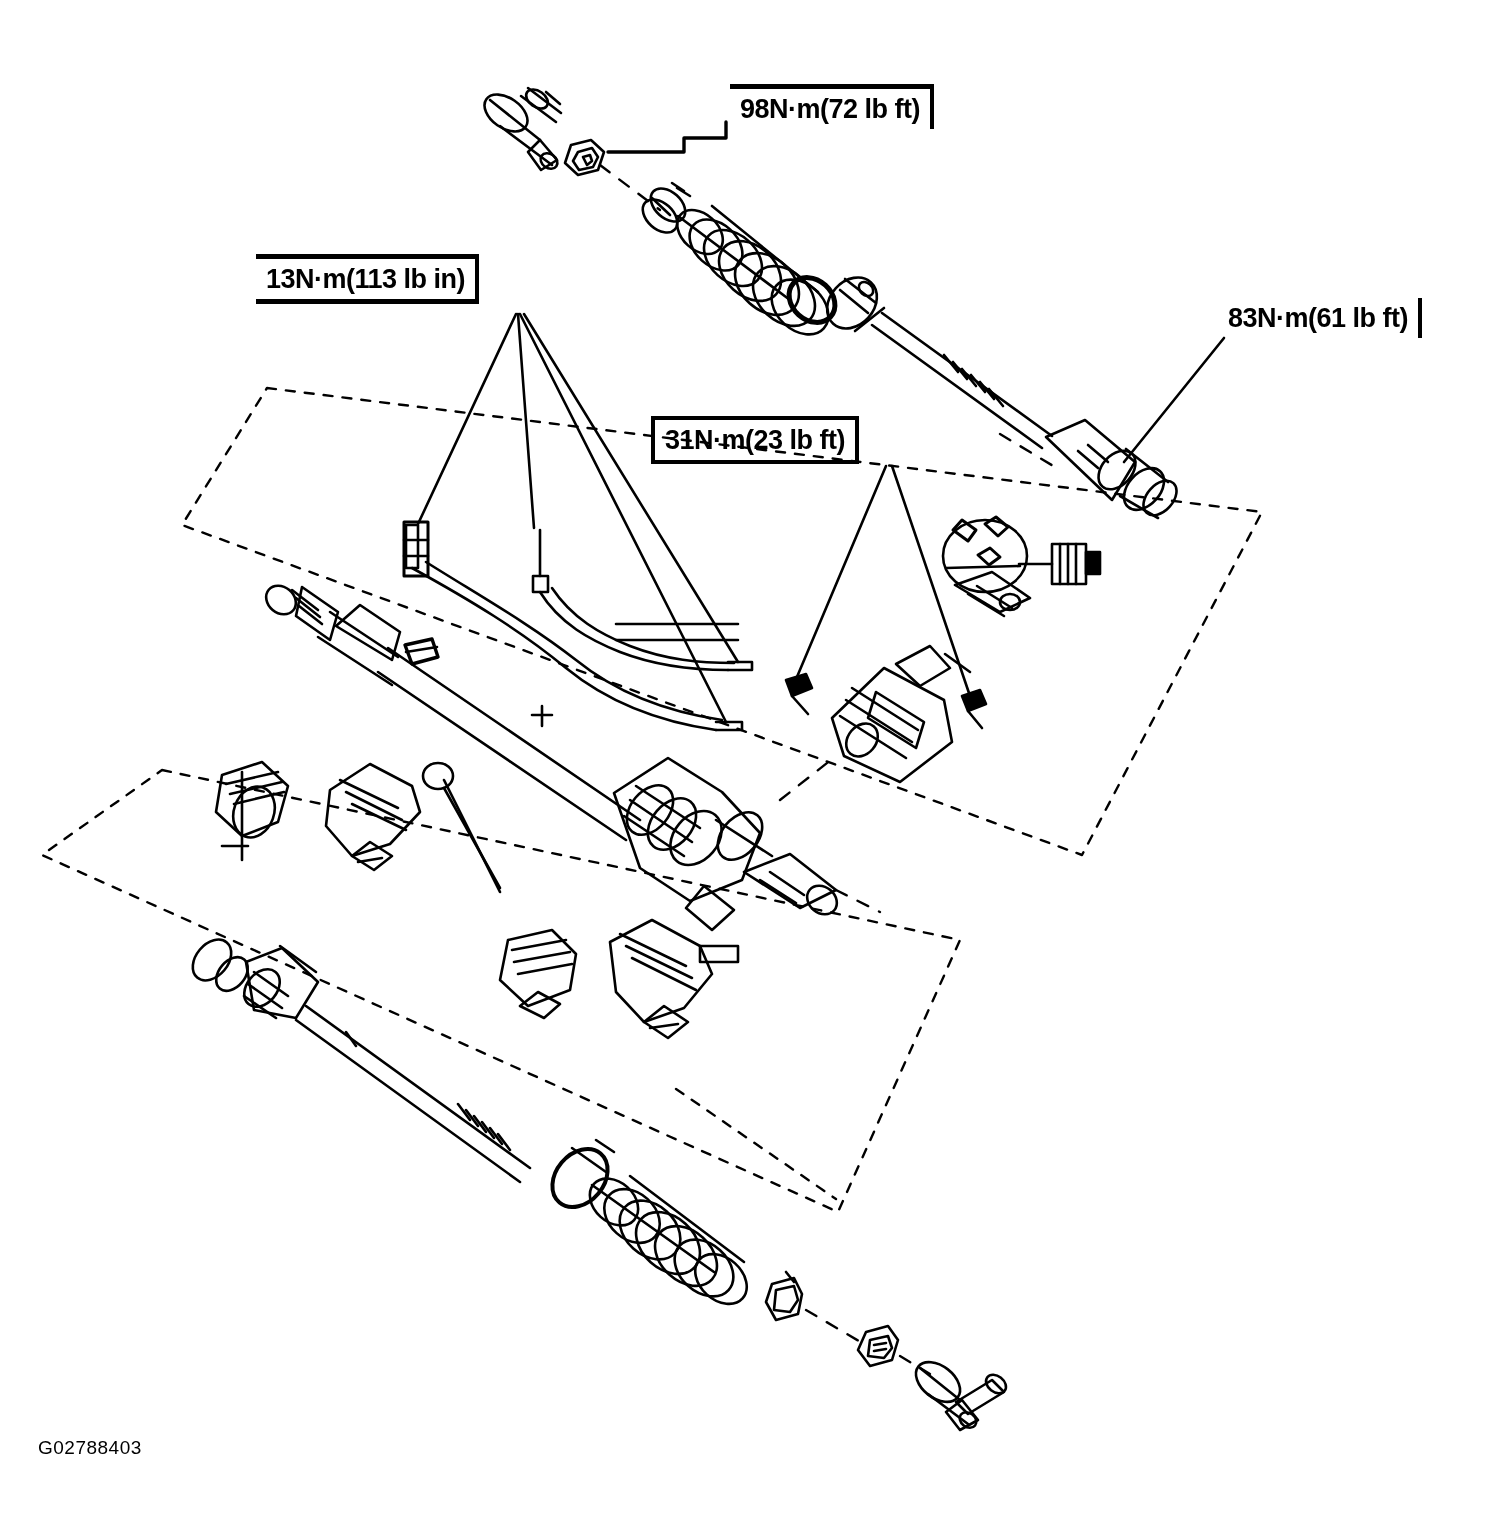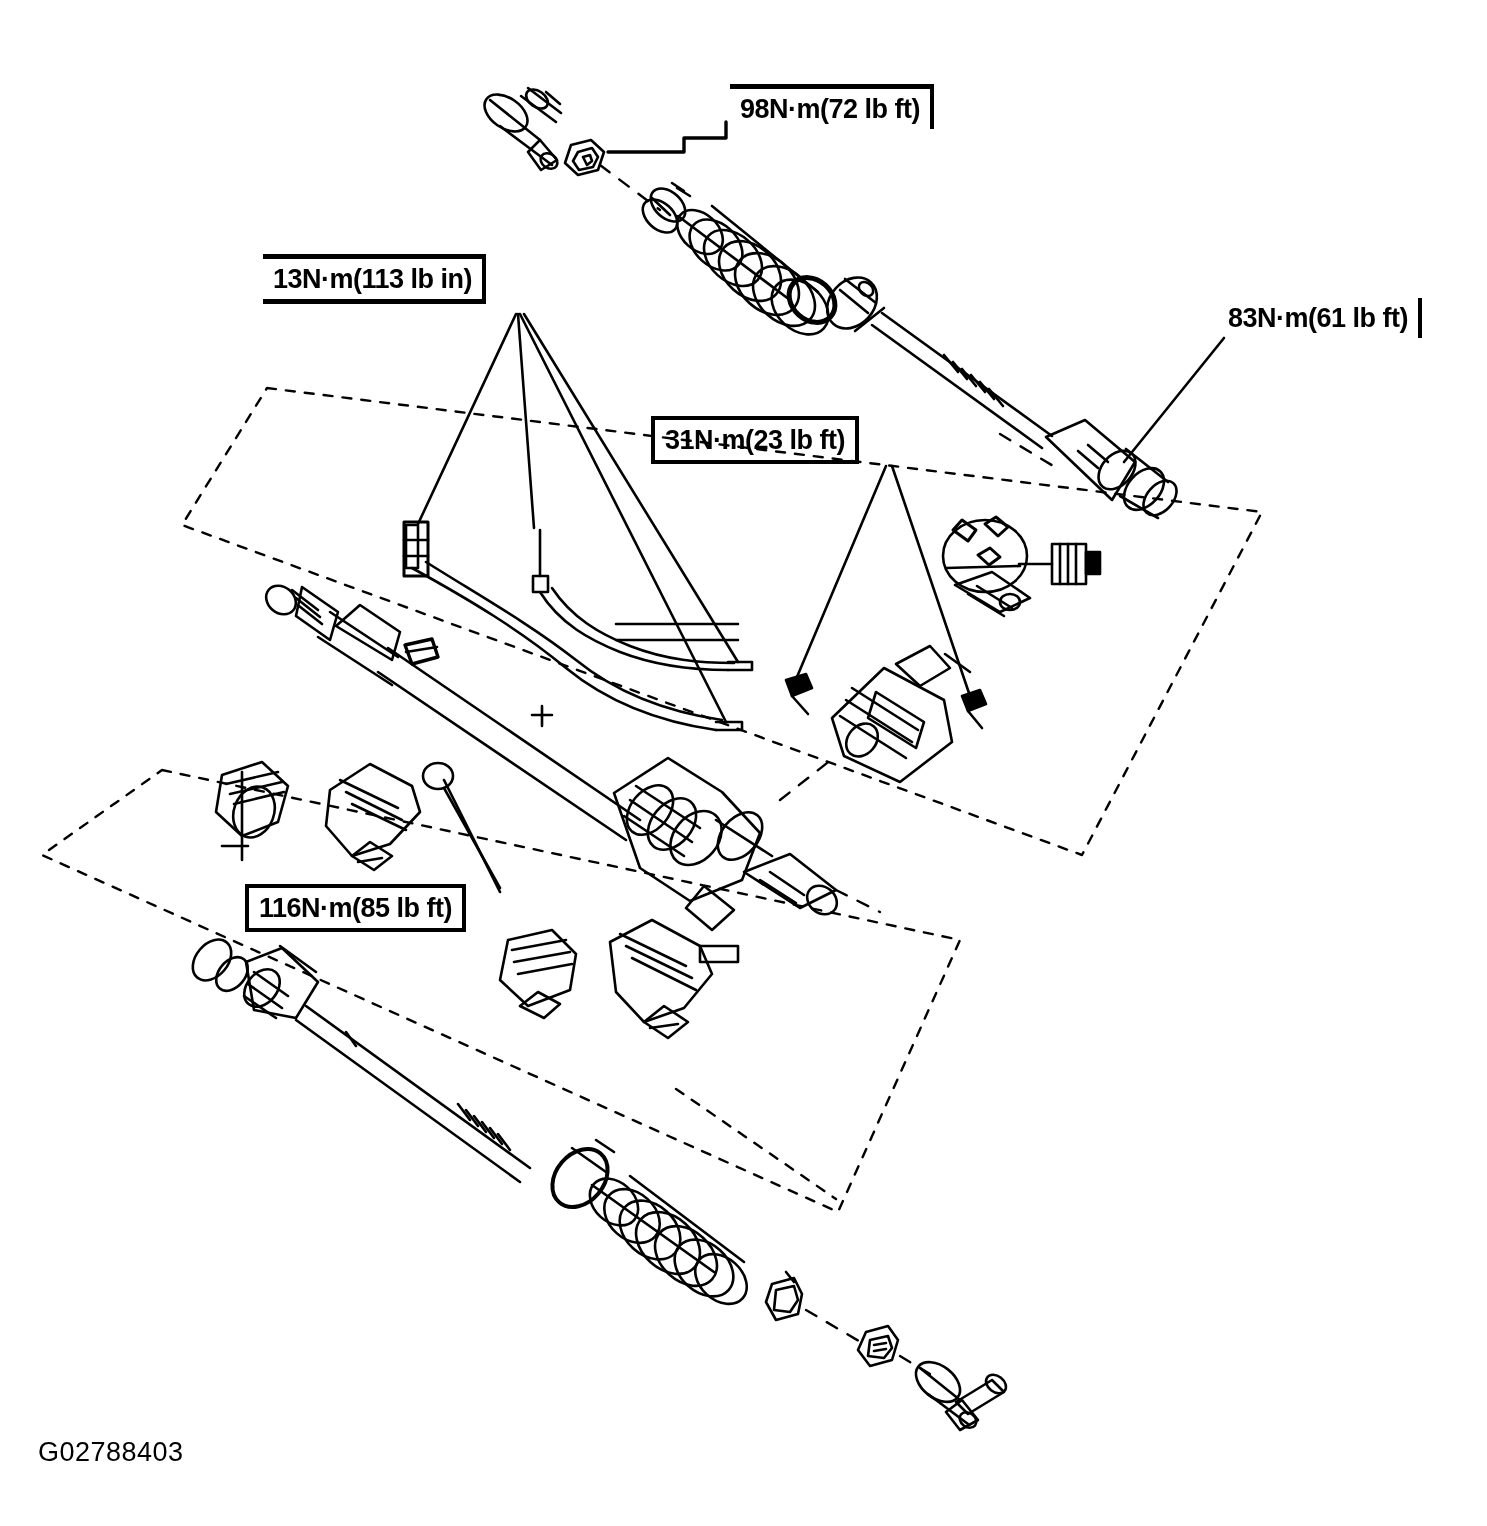--- a/index.html
+++ b/index.html
@@ -58,21 +58,21 @@
     text-align: center;
   }
   
   .cal-box {
     border: 4px solid #000;
   }
   #footer-code {
     position: absolute;
     left: 38px;
     top: 1437px;
-    font-size: 27px;
+    font-size: 19px;
     font-family: "Liberation Sans", sans-serif;
     color: #000000;
     letter-spacing: 0.5px;
   }
 </style>
 </head>
 <body>
 
 <div id="page">
 
@@ -376,31 +376,28 @@
         <path d="M900,1356 L930,1374"></path>
       </g>
 
     </g>
   </svg>
 
   <div class="callout cal-tr" style="left:730px; top:84px;">
     <span class="ctext">98N·m(72 lb ft)</span>
   </div>
 
-  <div class="callout cal-tbr" style="left:263px; top:254px;text-align:center;">
+  <div class="callout cal-tbr" style="left:256px; top:254px;text-align:center;">
     <span class="ctext">13N·m(113 lb in)</span>
   </div>
 
   <div class="callout cal-r" style="left:1218px; top:298px;">
     <span class="ctext">83N·m(61 lb ft)</span>
   </div>
 
   <div class="callout cal-box" style="left:651px; top:416px;">
     <span class="ctext">31N·m(23 lb ft)</span>
   </div>
 
-  <div class="callout cal-box" style="left:245px; top:884px;">
-    <span class="ctext">116N·m(85 lb ft)</span>
-  </div>
 
   <div id="footer-code">G02788403</div>
 
 </div>
 
 </body></html>

